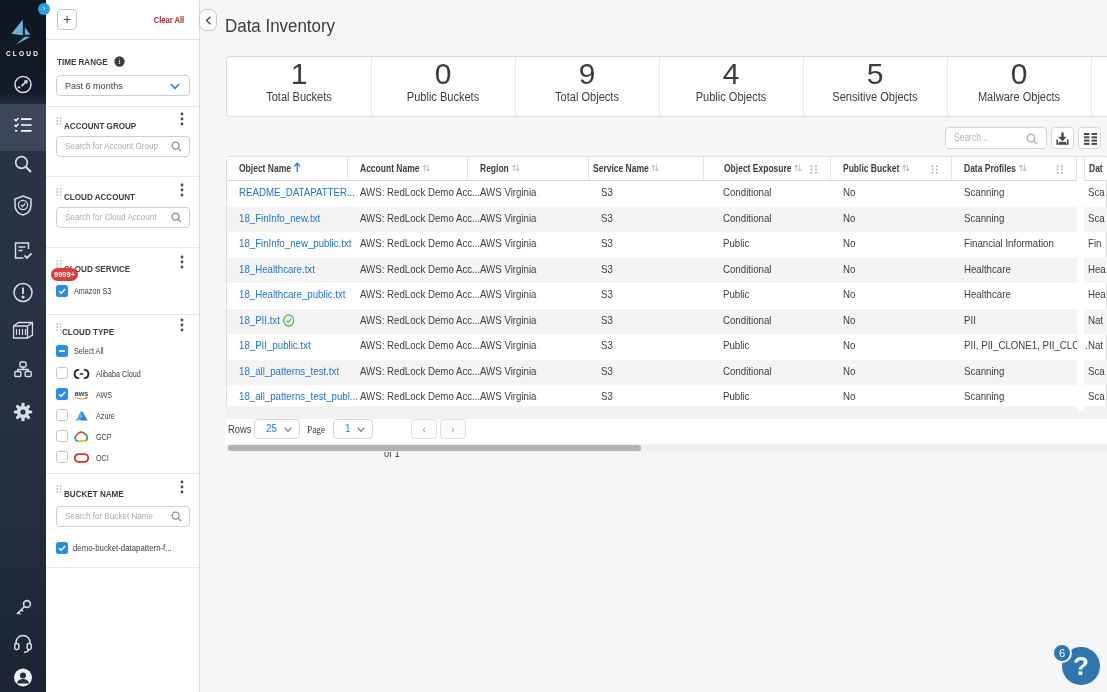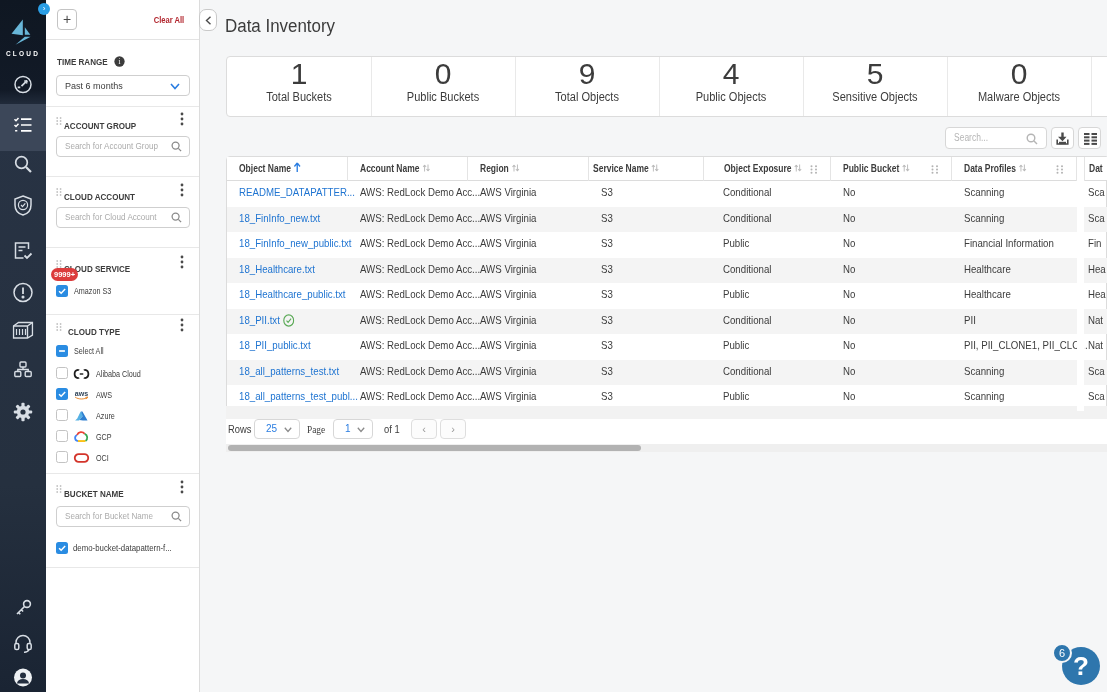--- a/index.html
+++ b/index.html
@@ -273,21 +273,21 @@
       </svg>
   </div>
   <div class="cb on" style="left:10px; top:285px;">
     <svg width="12" height="12" viewBox="0 0 12 12" fill="none" stroke="#fff" stroke-width="1.8">
         <path d="M2.5 6.2 L5 8.7 L9.8 3.5"></path>
       </svg>
   </div>
   <div class="cblabel" style="left:28px; top:286px;"><span class="sq">Amazon S3</span></div>
   <div class="divider" style="top:314px;"></div>
 
-  <div class="sect" style="top:321px; padding-left:22px;">
+  <div class="sect" style="top:321px; padding-left:16px;">
     <svg class="dragsvg" width="6" height="8" viewBox="0 0 6 8">
         <g fill="#c3c3c3">
           <circle cx="1.2" cy="1" r="0.9"></circle>
           <circle cx="4.6" cy="1" r="0.9"></circle>
           <circle cx="1.2" cy="4" r="0.9"></circle>
           <circle cx="4.6" cy="4" r="0.9"></circle>
           <circle cx="1.2" cy="7" r="0.9"></circle>
           <circle cx="4.6" cy="7" r="0.9"></circle>
         </g>
       </svg><span class="slabel sq">CLOUD TYPE</span>
@@ -610,21 +610,21 @@
   <div class="fgray"></div>
   <div class="fwhite"></div>
   <div class="ftext" style="left:2px;"><span class="sq">Rows</span></div>
   <div class="fsel" style="left:28px; width:46px; padding-left:11px;">25 <svg width="8" height="6" viewBox="0 0 8 6" style="position:absolute;right:7px;top:7px;" fill="none" stroke="#8a8a8a" stroke-width="1.3">
         <path d="M0.8 0.8 L4 4.4 L7.2 0.8"></path>
       </svg></div>
   <div class="ftext" style="left:81px;font-family:Liberation Serif, serif;"><span class="sq">Page</span></div>
   <div class="fsel" style="left:107px; width:40px; padding-left:11px;">1 <svg width="8" height="6" viewBox="0 0 8 6" style="position:absolute;right:7px;top:7px;" fill="none" stroke="#8a8a8a" stroke-width="1.3">
         <path d="M0.8 0.8 L4 4.4 L7.2 0.8"></path>
       </svg></div>
-  <div class="ftext" style="left:158px;"><span class="sq">of 1</span></div>
+  <div class="ftext" style="left:158px;margin-top:24px;"><span class="sq">of 1</span></div>
   <div class="fbtn" style="left:185px;">‹</div>
   <div class="fbtn" style="left:214px;">›</div>
   <div id="sbtrack">
       <div id="sbthumb"></div>
     </div>
 </div>
 
 <div id="help">?</div>
 <div id="helpbadge">6</div>
 

